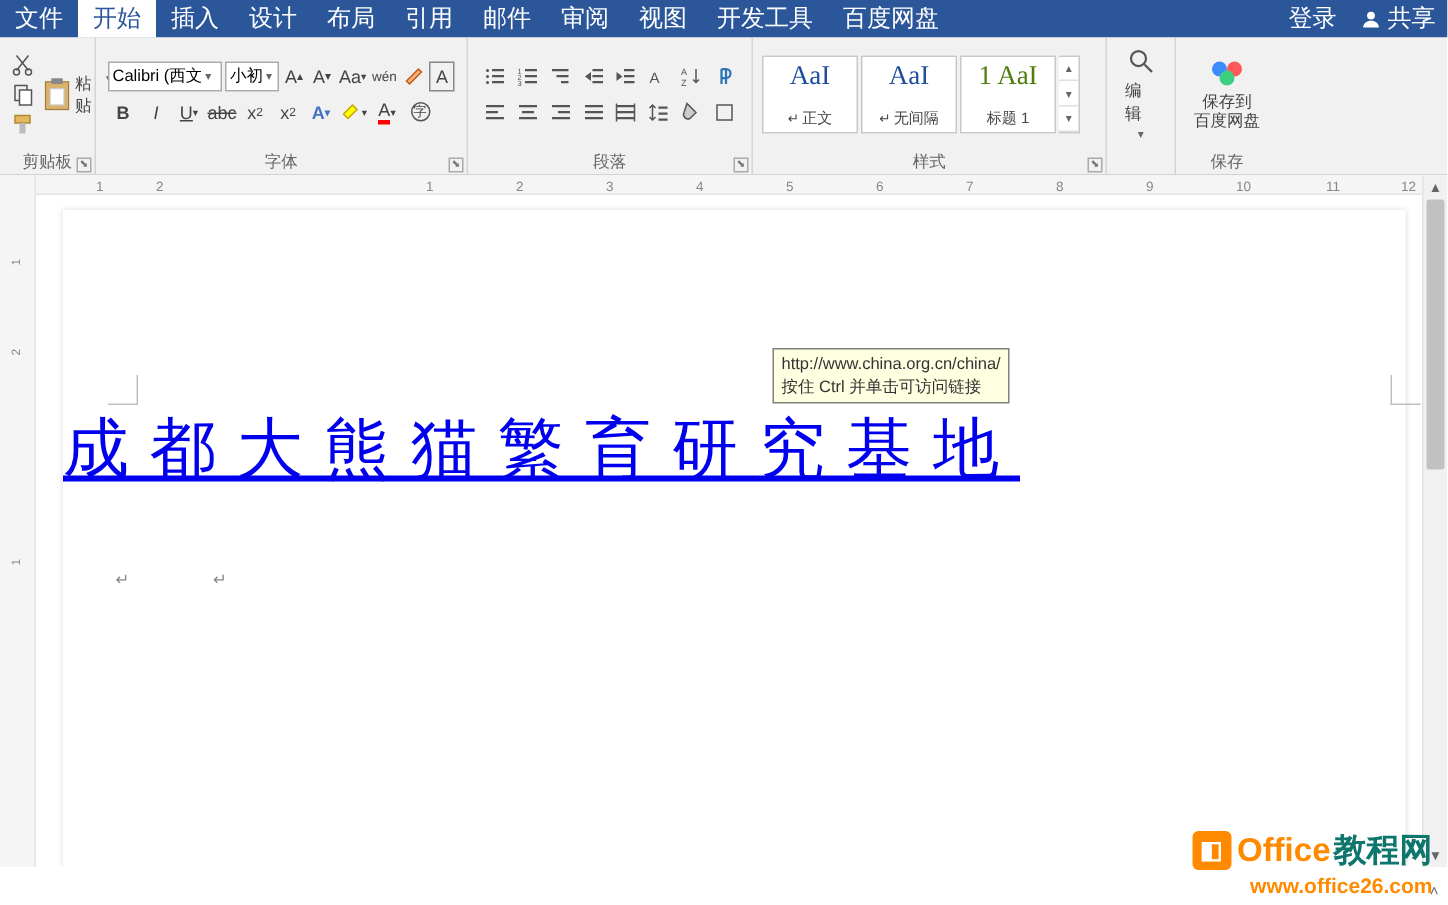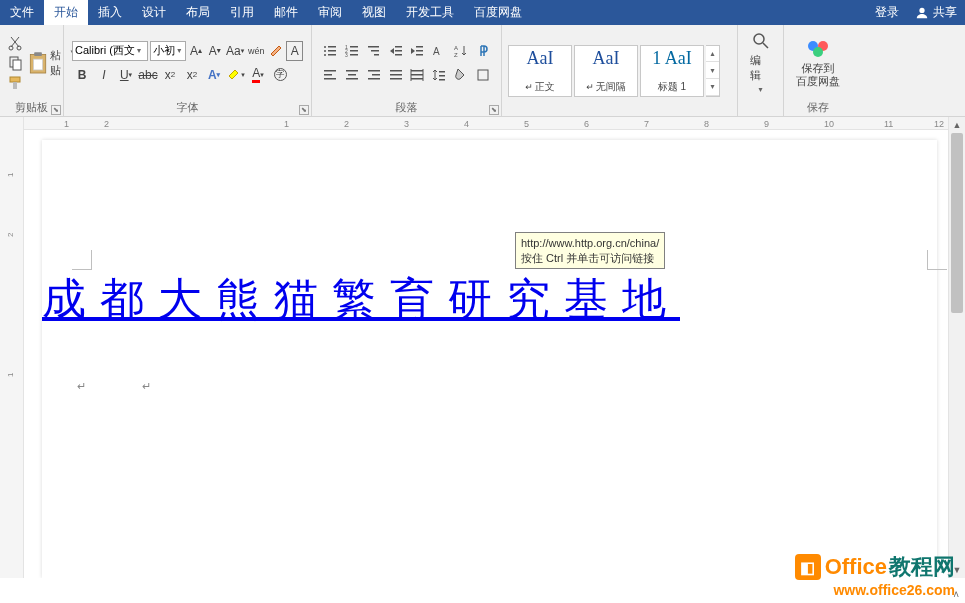--- a/index.html
+++ b/index.html
@@ -1,19 +1,19 @@
 <!DOCTYPE html>
 <html><head>
 <meta charset="utf-8">
 <style>
 * { margin:0; padding:0; box-sizing:border-box; font-family:"Microsoft YaHei","Segoe UI",sans-serif; }
 body { width:965px; height:603px; background:#fff; overflow:hidden; position:relative; }
 
 
-.menubar { height:25px; background:#2b579a; display:flex; align-items:center; color:#fff; font-size:12px; }
+.menubar { height:25px; background:#2b579a; display:flex; align-items:center; color:#fff; font-size:16px; }
 .menubar .tab { padding:0 10px; height:100%; display:flex; align-items:center; cursor:pointer; }
 .menubar .tab.active { background:#fff; color:#2b579a; }
 .menubar .spacer { flex:1; }
 .menubar .tell { color:#b8c7e0; display:flex; align-items:center; gap:4px; padding:0 10px;}
 .menubar .right { display:flex; align-items:center; }
 .menubar .right .btn { padding:0 8px; display:flex; align-items:center; gap:4px; height:100%; }
 .menubar .bulb { width:12px; height:12px; }
 
 
 .ribbon { height:92px; background:#f1f1f1; border-bottom:1px solid #d4d4d4; display:flex; }
@@ -35,21 +35,21 @@
 .sq .sup{ font-size:8px; vertical-align:super;}
 
 
 .pico { width:20px; height:20px; display:flex; align-items:center; justify-content:center; }
 .pico svg{ width:14px; height:14px; }
 
 
 .gallery { display:flex; gap:2px; padding:2px; }
 .style-card { width:64px; height:52px; border:1px solid #c8c8c8; background:#fff; display:flex; flex-direction:column; align-items:center; justify-content:space-between; padding:2px; }
 .style-prev { font-size:18px; color:#1e4e9c; font-family:"SimSun"; }
-.style-prev.h { color:#0369a1; }
+.style-prev.h { color:#4d7c0f; }
 .style-lbl { font-size:10px; color:#444; display:flex; align-items:center; gap:2px;}
 .gal-more { width:14px; height:52px; border:1px solid #c8c8c8; border-left:none; background:#fff; display:flex; flex-direction:column; }
 .gal-more div{ flex:1; display:flex; align-items:center; justify-content:center; font-size:8px; color:#666; border-bottom:1px solid #e0e0e0;}
 
 
 .side-btn { display:flex; flex-direction:column; align-items:center; font-size:11px; color:#444; padding:4px 8px; gap:2px;}
 
 
 .workarea { position:relative; height:461px; background:#fff; display:flex; }
 .vruler { width:24px; background:#f5f5f5; border-right:1px solid #e3e3e3; position:relative; font-size:8px; color:#888;}
@@ -354,20 +354,21 @@
               <span>标题 1</span>
             </div>
         </div>
         <div class="gal-more">
             <div>▴</div>
             <div>▾</div>
             <div>▾</div>
           </div>
       </div>
     </div>
+    <div class="group-label"><span>样式</span><div class="launcher">⬊</div></div>
   </div>
 
   <div class="group" style="width:46px">
     <div class="group-body" style="justify-content:center">
       <div class="side-btn">
         <svg width="20" height="20" viewBox="0 0 20 20">
             <circle cx="8" cy="8" r="5" fill="none" stroke="#555" stroke-width="1.5"></circle>
             <path d="M12 12l5 5" stroke="#555" stroke-width="1.5"></path>
           </svg>
         <span>编辑</span>
@@ -417,21 +418,21 @@
       <span class="hnum" style="left:740px">9</span>
       <span class="hnum" style="left:800px">10</span>
       <span class="hnum" style="left:860px">11</span>
       <span class="hnum" style="left:910px">12</span>
     </div>
     <div class="page">
       <div class="crop tl" style="left:30px; top:110px"></div>
       <div class="crop tr" style="right:-10px; top:110px"></div>
       <a class="heading-link">成都大熊猫繁育研究基地</a>
       <div class="tooltip" style="left:473px; top:92px">
-        <div>http://www.http.org.cn/china/</div>
+        <div>http://www.china.org.cn/china/</div>
         <div>按住 Ctrl 并单击可访问链接</div>
       </div>
       <span class="pmark" style="left:35px; top:240px">↵</span>
       <span class="pmark" style="left:100px; top:240px">↵</span>
     </div>
   </div>
 </div>
 
 <div class="scroll-v">
   <div class="arr" style="top:0">▲</div>

